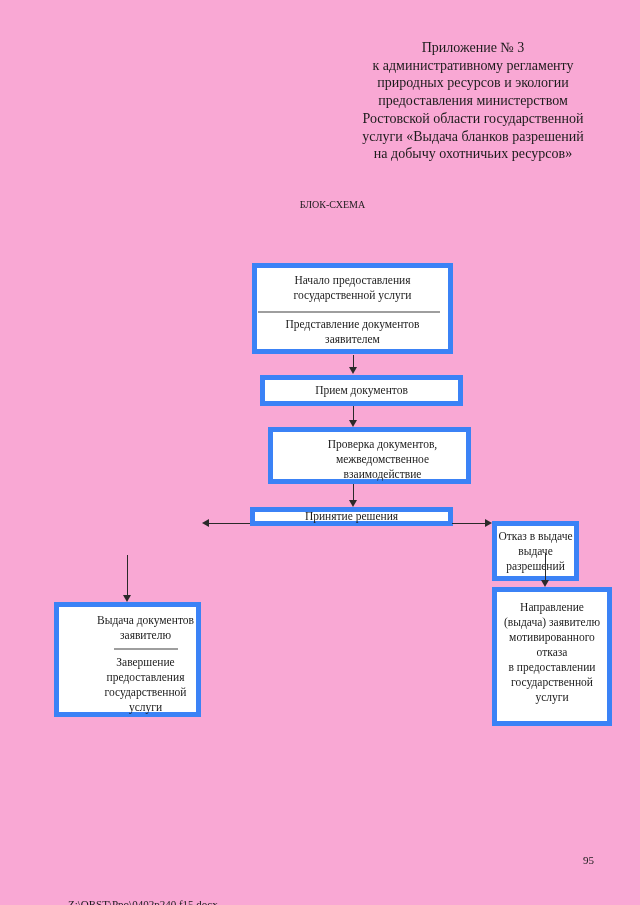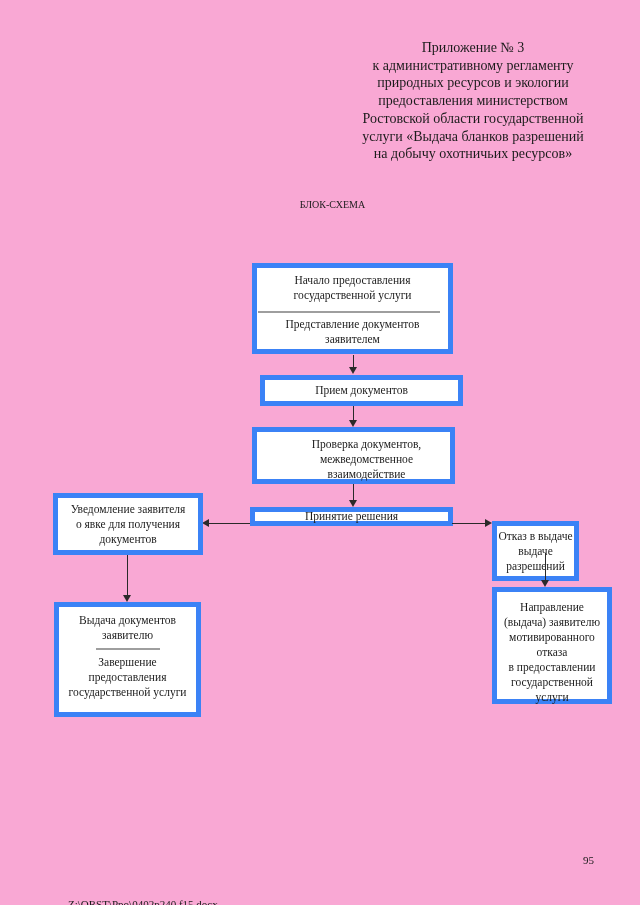--- a/index.html
+++ b/index.html
@@ -17,21 +17,21 @@
   }
   .box{
     position:absolute;border:5px solid #3b82f6;box-sizing:border-box;
     background:#ffffff;text-align:center;font-size:11.5px;line-height:15px;
   }
   .box.vcenter{display:flex;flex-direction:column;justify-content:center;align-items:center;}
   .sep{height:2px;background:#9e9e9e;}
   .sep-wide{margin:8px 8px 0 1px;}
   .sep-short{width:64px;margin:5px auto 0 auto;}
   .pt5{padding-top:5px;}
-  .pt6{padding-top:6px;}
+  .pt6{padding-top:6px;padding-left:36px;}
   .pt8{padding-top:8px;}
   .mt4{margin-top:4px;}
   .mt5{margin-top:5px;}
   .arrow-v{position:absolute;width:9px;}
   .arrow-v .shaft{position:absolute;left:4px;top:0;bottom:6px;width:1px;background:#2a2a2a;}
   .arrow-v .head-down{position:absolute;left:0;bottom:0;width:0;height:0;
     border-left:4.5px solid transparent;border-right:4.5px solid transparent;border-top:7px solid #2a2a2a;}
   .arrow-h{position:absolute;height:9px;}
   .arrow-h .shaft{position:absolute;top:4px;height:1px;background:#2a2a2a;}
   .arrow-h.to-left .shaft{left:6px;right:0;}
@@ -76,21 +76,21 @@
 
   <div class="box vcenter" style="left:252px;top:375px;width:203px;height:31px;margin-left:8px;">
     <div>Прием документов</div>
   </div>
 
   <div class="arrow-v" style="left:349px;top:406px;height:21px;">
     <i class="shaft"></i>
     <i class="head-down"></i>
   </div>
 
-  <div class="box pt5" style="left:252px;top:427px;width:203px;height:57px;padding-left:26px;">
+  <div class="box pt5" style="left:268px;top:427px;width:203px;height:57px;padding-left:26px;">
     <div>Проверка документов,</div>
     <div>межведомственное взаимодействие</div>
   </div>
 
   <div class="arrow-v" style="left:349px;top:484px;height:23px;">
     <i class="shaft"></i>
     <i class="head-down"></i>
   </div>
 
   <div class="box vcenter" style="left:250px;top:507px;width:203px;height:19px;">
@@ -100,25 +100,20 @@
   <div class="arrow-h to-left" style="left:202px;top:519px;width:48px;">
     <i class="shaft"></i>
     <i class="head-left"></i>
   </div>
 
   <div class="arrow-h to-right" style="left:452px;top:519px;width:40px;">
     <i class="shaft"></i>
     <i class="head-right"></i>
   </div>
 
-  <div class="box vcenter" style="left:53px;top:493px;width:150px;height:62px;">
-    <div>Уведомление заявителя</div>
-    <div>о явке для получения</div>
-    <div>документов</div>
-  </div>
 
   <div class="box vcenter" style="left:492px;top:521px;width:87px;height:60px;">
     <div>Отказ в выдаче</div>
     <div>выдаче</div>
     <div>разрешений</div>
   </div>
 
   <div class="arrow-v" style="left:123px;top:555px;height:47px;">
     <i class="shaft"></i>
     <i class="head-down"></i>
@@ -131,21 +126,21 @@
 
   <div class="box pt6" style="left:54px;top:602px;width:147px;height:115px;">
     <div>Выдача документов</div>
     <div>заявителю</div>
     <div class="sep sep-short"></div>
     <div class="mt5">Завершение</div>
     <div>предоставления</div>
     <div>государственной услуги</div>
   </div>
 
-  <div class="box pt8" style="left:492px;top:587px;width:120px;height:117px;">
+  <div class="box pt8" style="left:492px;top:587px;width:120px;height:139px;">
     <div>Направление</div>
     <div>(выдача) заявителю</div>
     <div>мотивированного</div>
     <div>отказа</div>
     <div>в предоставлении</div>
     <div>государственной</div>
     <div>услуги</div>
   </div>
 
   <div class="footer-path">Z:\ORST\Ppo\0402p240.f15.docx</div>

